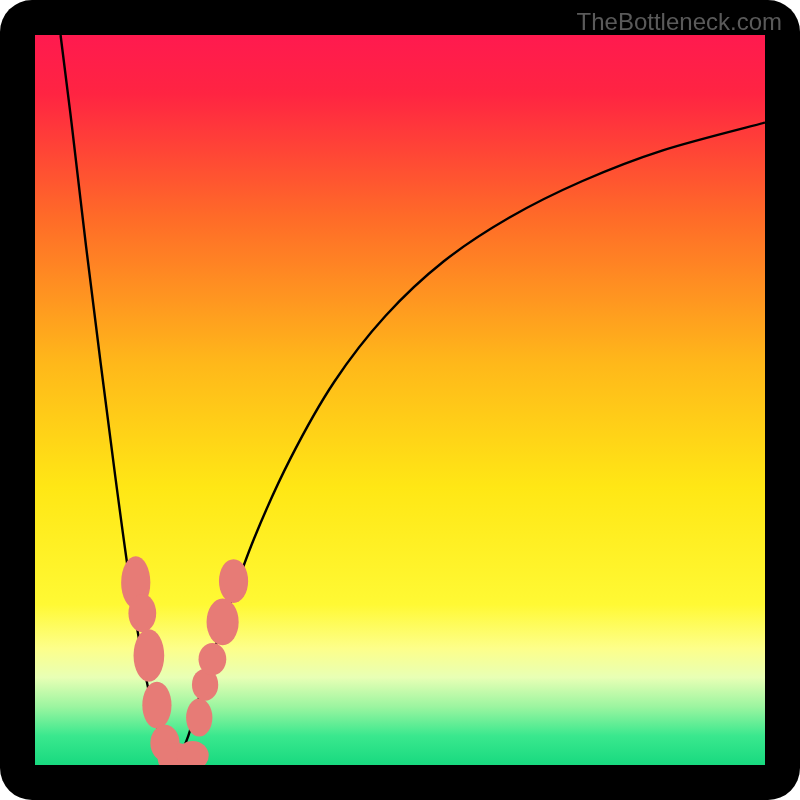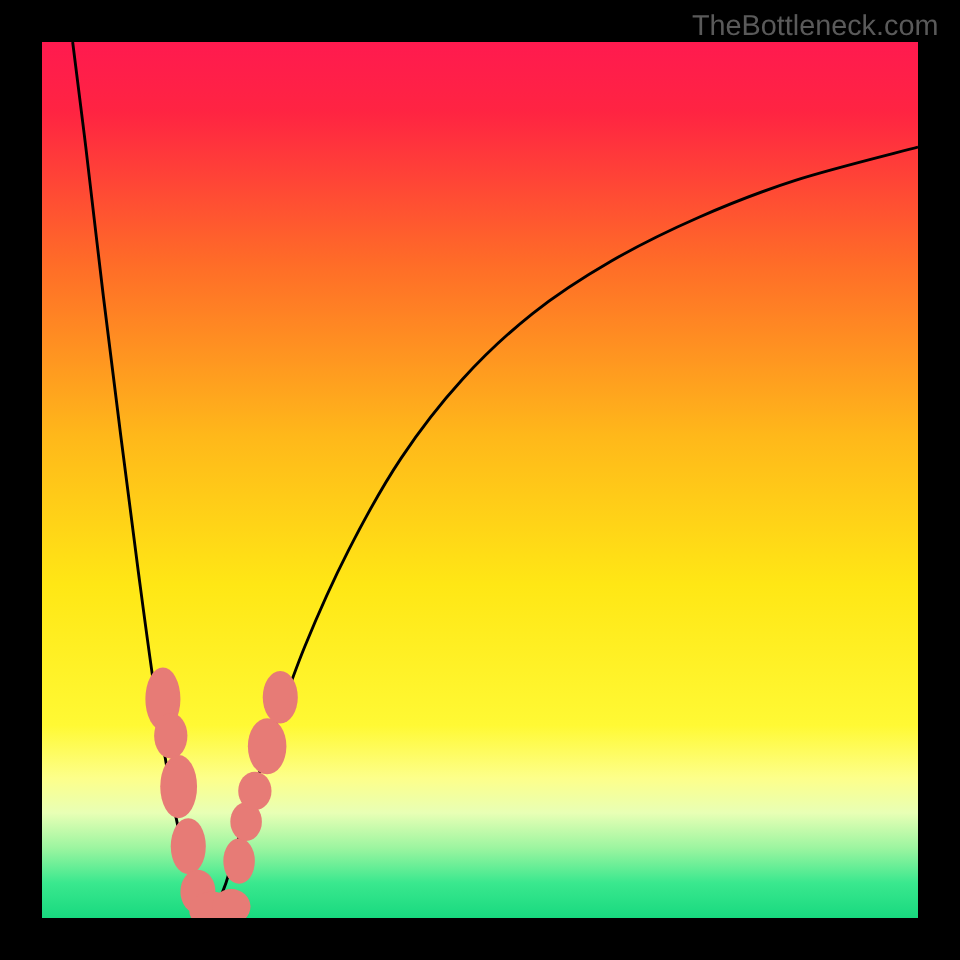--- a/index.html
+++ b/index.html
@@ -2,20 +2,21 @@
 <html><head>
   <meta charset="utf-8">
   <style>
     * { margin: 0; padding: 0; box-sizing: border-box; }
     body { width: 800px; height: 800px; overflow: hidden; font-family: Arial, sans-serif; }
     .container {
       position: relative;
       width: 800px;
       height: 800px;
       background: #000;
+      border-radius: 32px;
     }
     .watermark {
       position: absolute;
       top: 8px;
       right: 18px;
       color: #5a5a5a;
       font-size: 24px;
       font-weight: 500;
       z-index: 20;
     }

